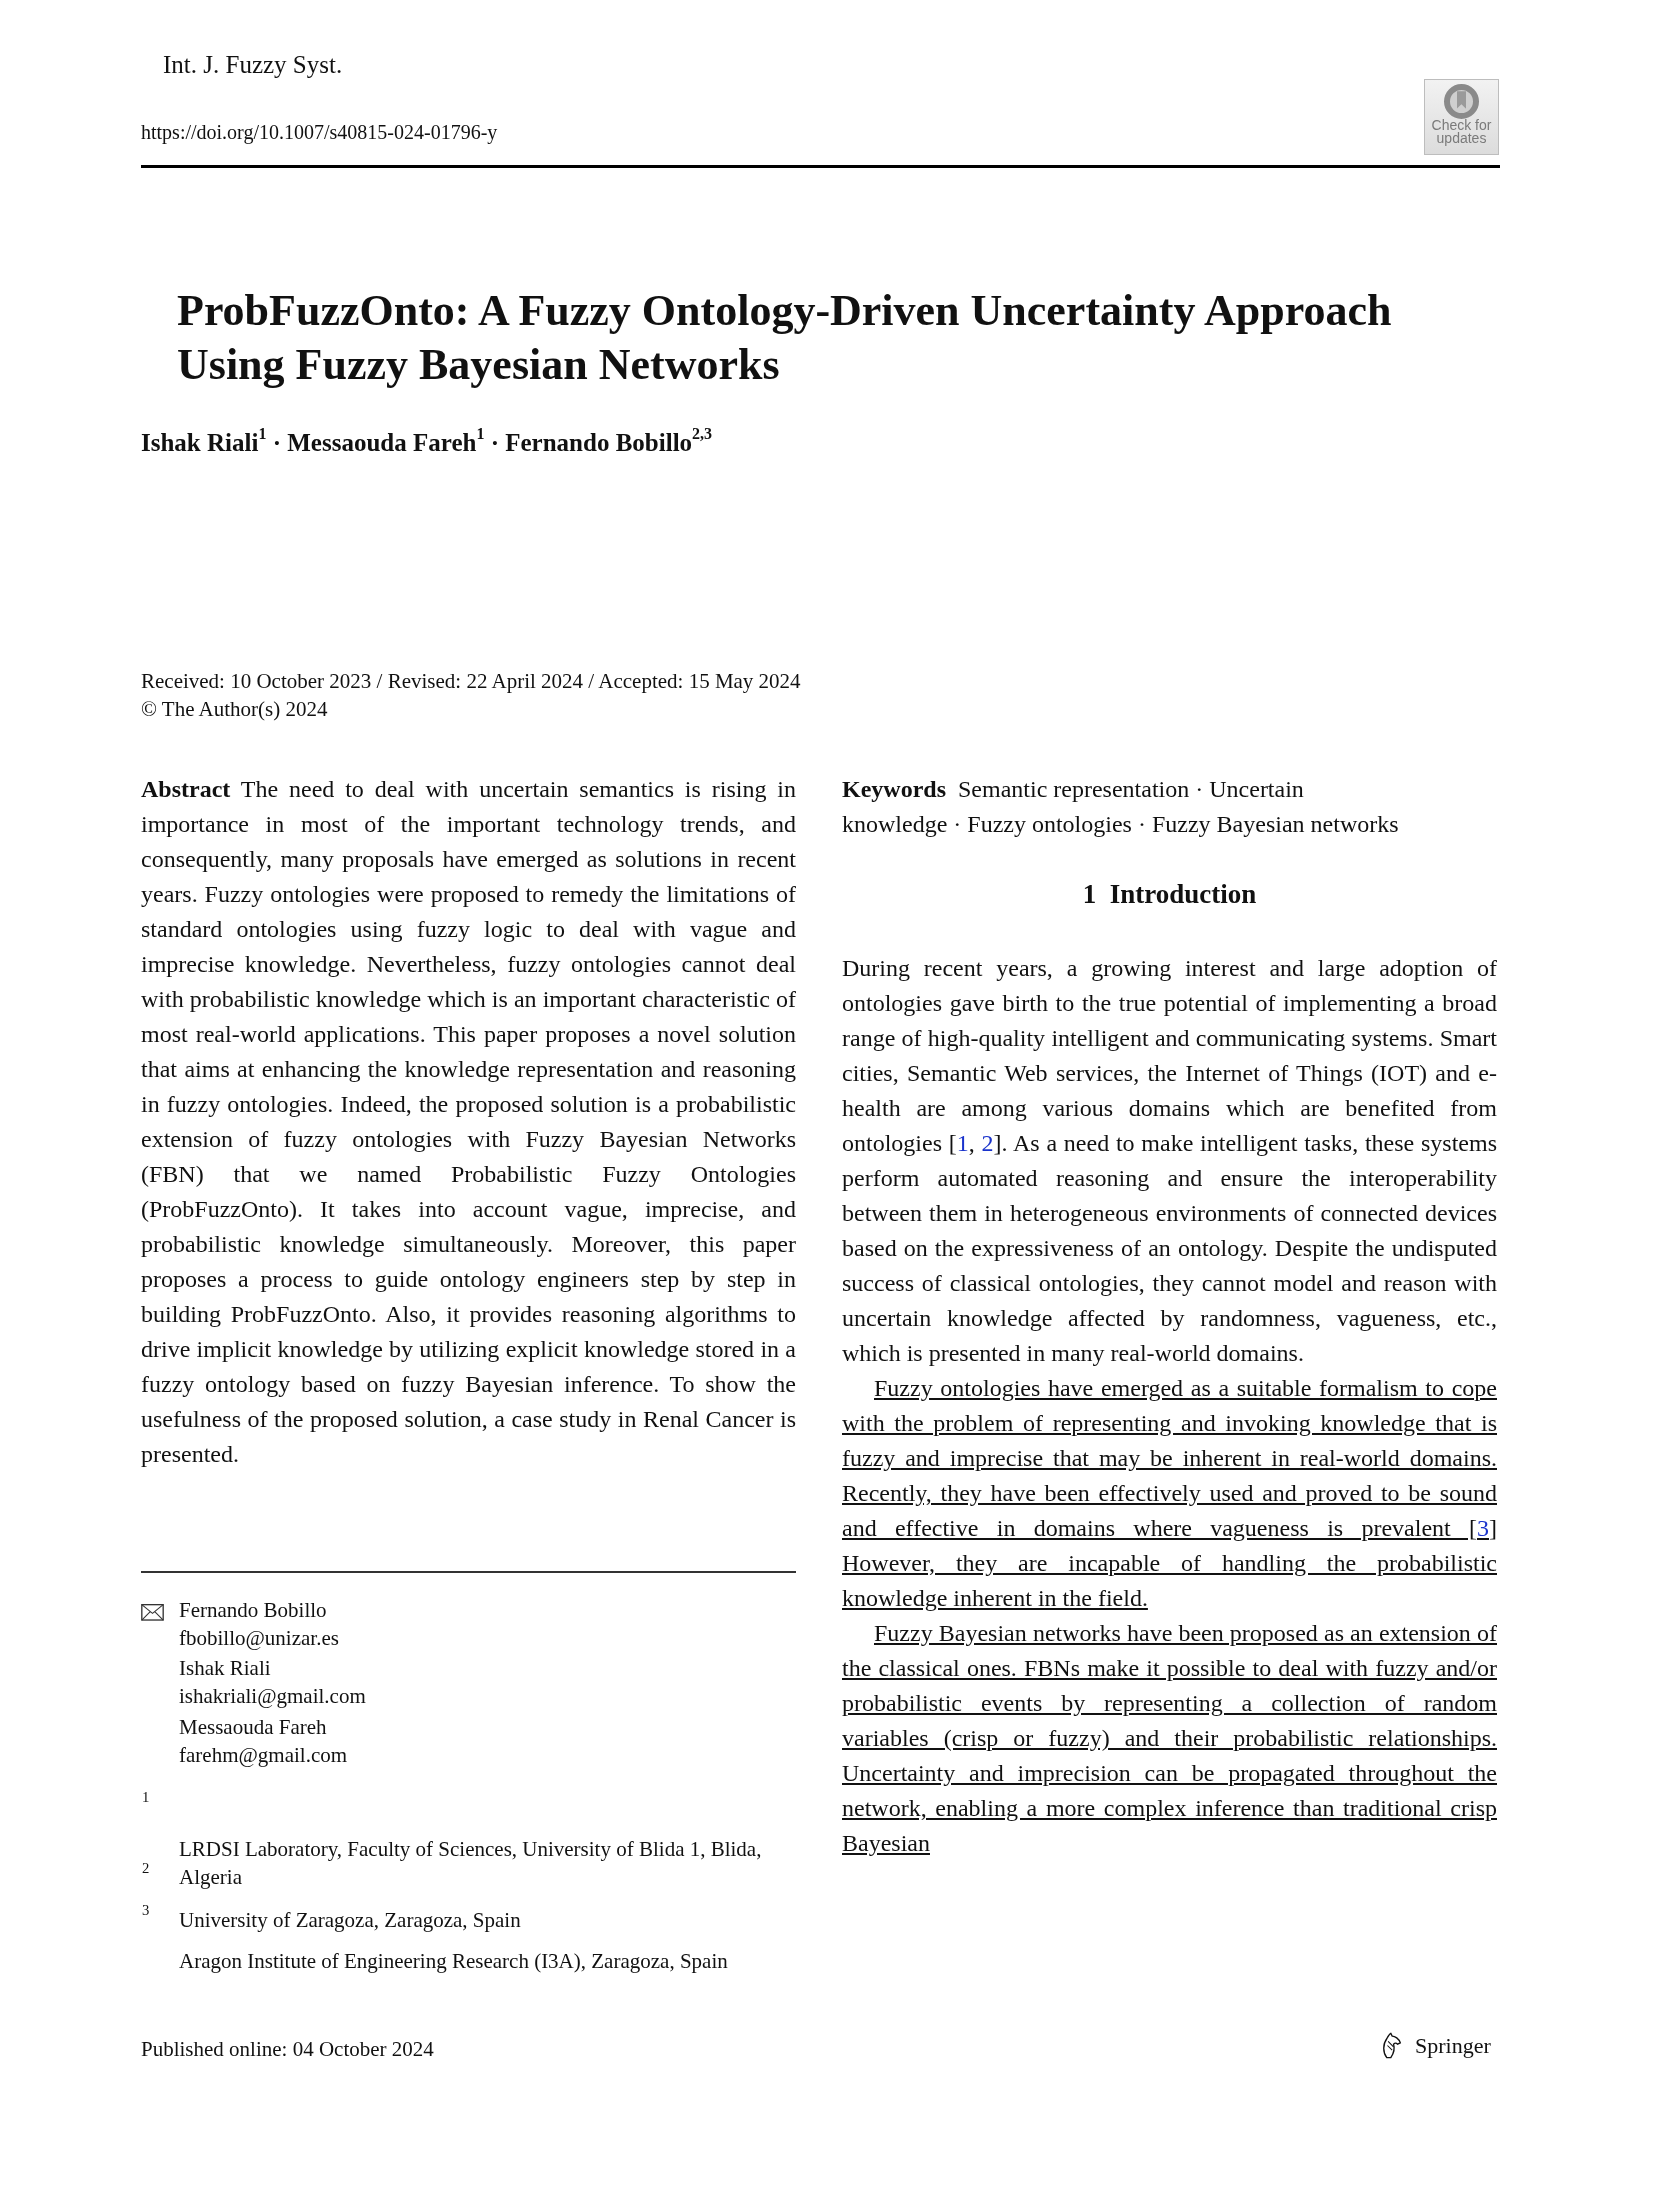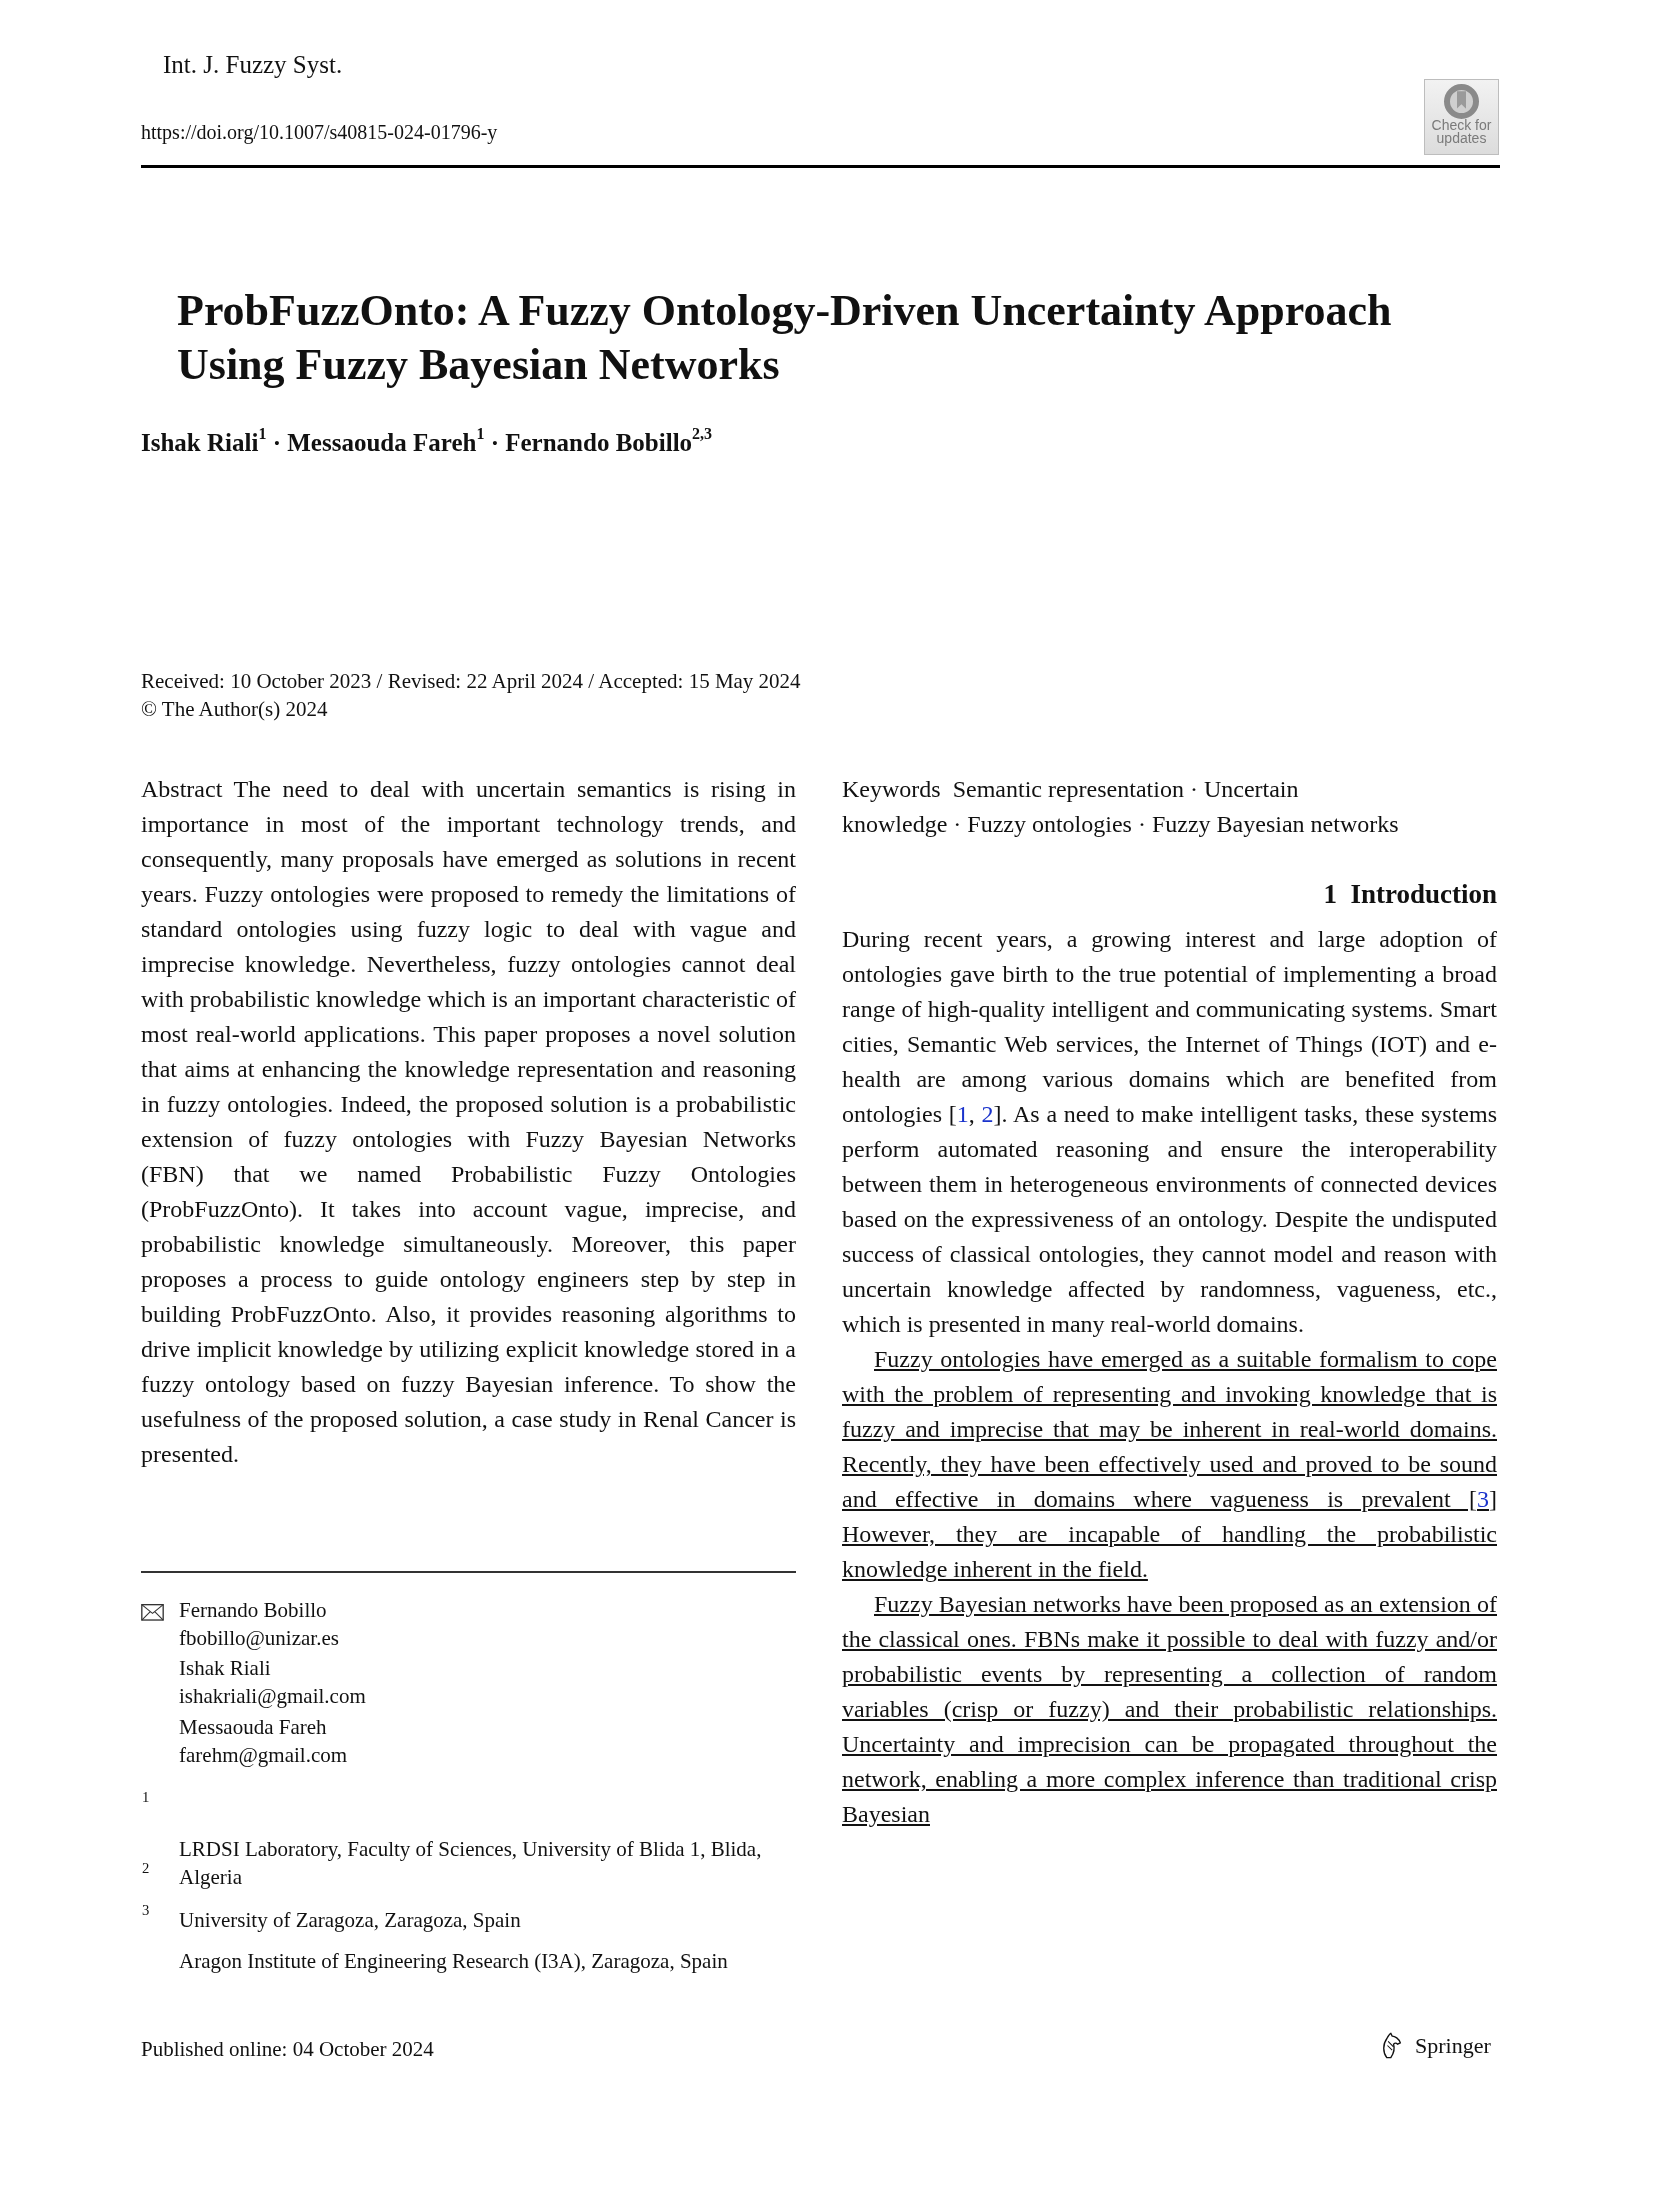--- a/index.html
+++ b/index.html
@@ -33,22 +33,22 @@
   .authors { left: 141px; top: 426px; font-weight: bold; font-size: 25px; line-height: 33px; }
   .authors sup { font-size: 16px; line-height: 0; position: relative; top: -2.7px; }
 
   .dates { left: 141px; top: 667px; font-size: 21px; line-height: 28px; }
   .copyright { left: 141px; top: 695px; font-size: 21px; line-height: 28px; }
 
   .col { position: absolute; width: 655px; font-size: 24px; line-height: 35px; text-align: justify; }
   .col-left { left: 141px; top: 772px; }
   .col-right { left: 842px; top: 772px; }
   .kw { text-align: left; }
-  .bold { font-weight: normal; }
-  .section-head { font-weight: bold; font-size: 27px; line-height: 40px; margin-top: 32px; margin-bottom: 8px; text-align: right;}
+  .bold { font-weight: bold; }
+  .section-head { font-weight: bold; font-size: 27px; line-height: 40px; margin-top: 32px; margin-bottom: 37px; text-align: center;}
   .para { margin: 0; }
   .para.indent { text-indent: 32px; text-decoration: underline; }
   .cite { color: #1a33cc; }
 
   .corr-rule { left: 141px; top: 1571px; width: 655px; height: 2px; background: #333; }
   .contact { position: absolute; left: 179px; font-size: 21px; line-height: 28px; }
   .mail-icon { left: 141px; top: 1604px; width: 23px; height: 16.7px; }
   .aff-num { position: absolute; left: 142px; font-size: 14.7px; line-height: 19px; }
   .aff-text { position: absolute; left: 179px; width: 589px; font-size: 21px; line-height: 28px; margin-top: 44px; }
 

